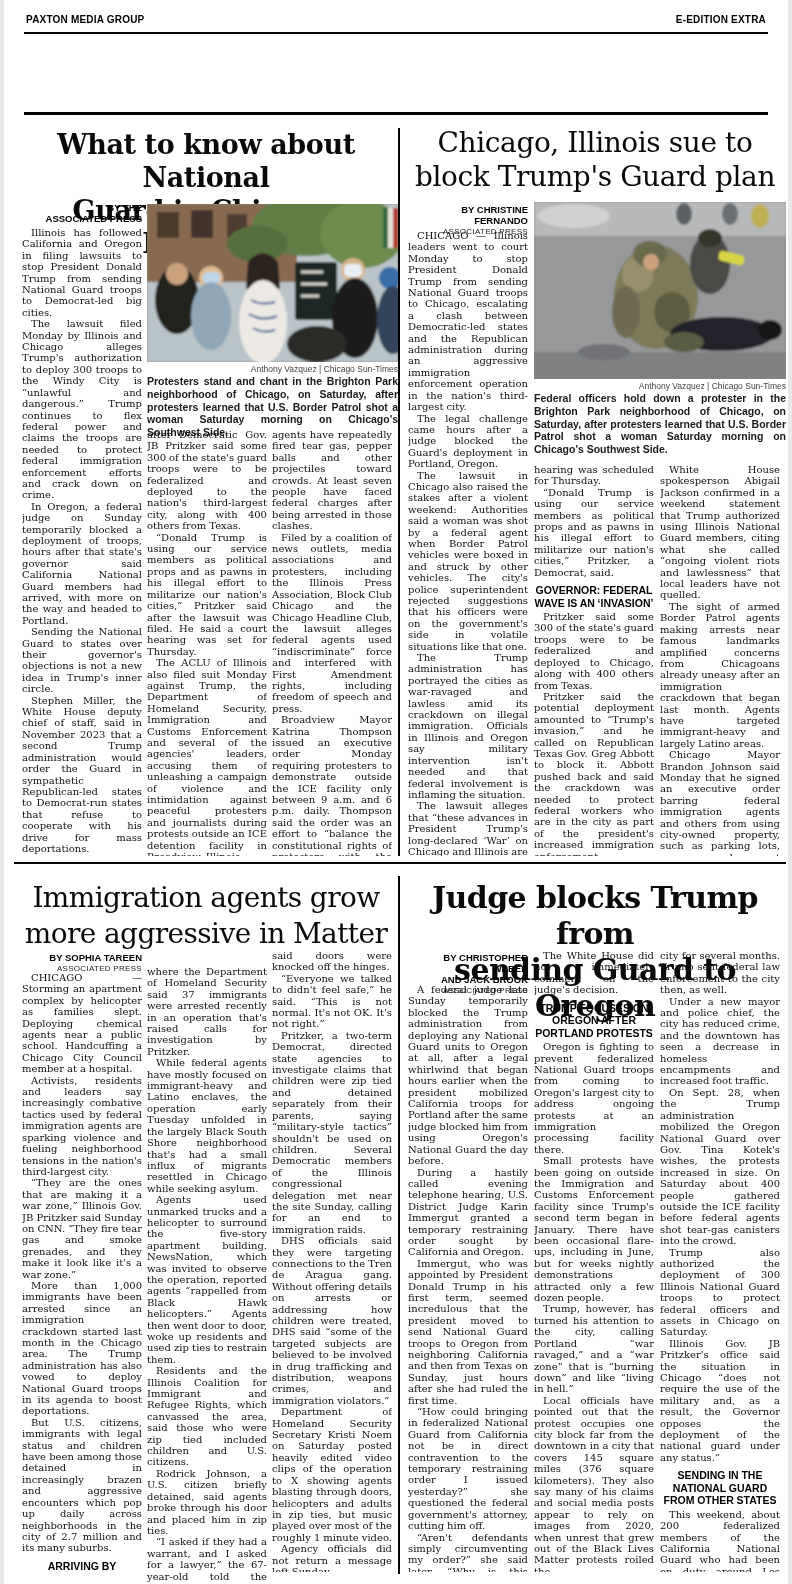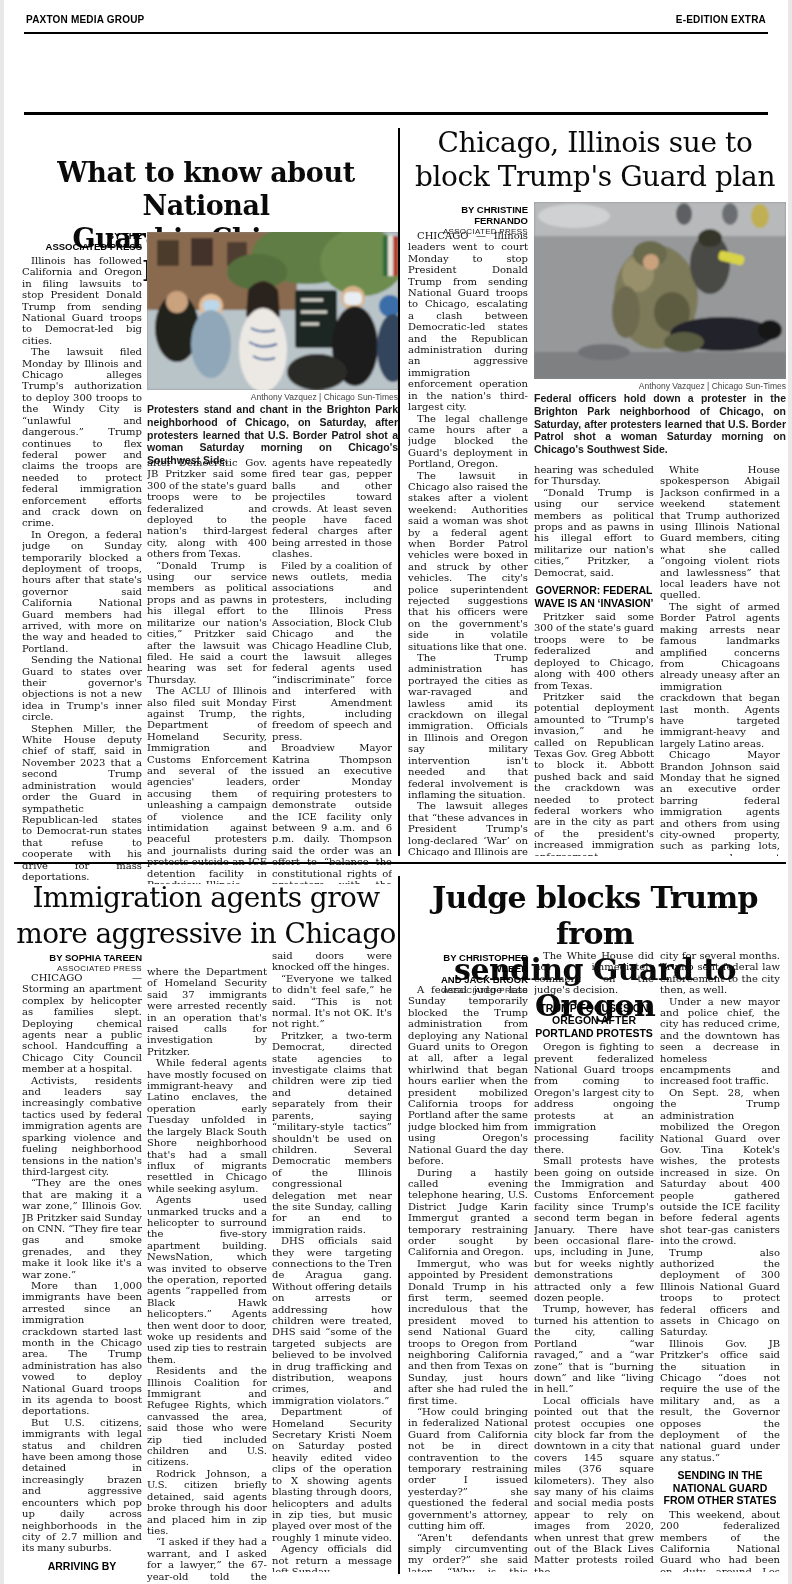--- a/index.html
+++ b/index.html
@@ -13,21 +13,21 @@
   #rule-top{left:20px;right:20px;top:32px;height:2px;}
   #rule-masthead{left:20px;right:20px;top:112px;height:2.5px;}
   .masthead{position:absolute;left:21px;top:36px;font-family:"DejaVu Serif",serif;font-weight:400;
             font-size:74px;line-height:74px;color:#0a0a0a;}
   .masthead span{display:inline-block;transform:scaleX(.60);transform-origin:0 50%;letter-spacing:1px;}
   #vdiv-top{left:394px;top:128px;width:1.5px;height:728px;}
   #hdiv-mid{left:10px;top:862px;width:772px;height:2px;}
   #vdiv-bot{left:394px;top:876px;width:1.5px;height:698px;}
 
   .art{position:absolute;}
-  #art1{left:10px;top:124px;width:384px;height:736px;margin-top:28px;}
+  #art1{left:10px;top:124px;width:384px;height:736px;}
   #art2{left:400px;top:124px;width:382px;height:736px;}
   #art3{left:10px;top:874px;width:384px;height:702px;}
   #art4{left:400px;top:874px;width:382px;height:702px;}
 
   .hl{position:absolute;left:0;right:0;text-align:center;font-family:"DejaVu Serif",serif;
       letter-spacing:-.4px;color:#0a0a0a;}
   #art1 .hl{top:4px;font-size:27px;font-weight:700;line-height:33px;}
   #art2 .hl{top:2px;font-size:28px;font-weight:400;line-height:34px;}
   #art3 .hl{top:6px;font-size:28px;font-weight:400;line-height:36px;letter-spacing:-.6px;}
   #art4 .hl{top:6px;font-size:30px;font-weight:700;line-height:36px;letter-spacing:-.6px;}
@@ -217,21 +217,21 @@
     <div class="col c2">
         <p class="para">White House spokesperson Abigail Jackson confirmed in a weekend statement that Trump authorized using Illinois National Guard members, citing what she called “ongoing violent riots and lawlessness” that local leaders have not quelled.</p>
         <p class="para">The sight of armed Border Patrol agents making arrests near famous landmarks amplified concerns from Chicagoans already uneasy after an immigration crackdown that began last month. Agents have targeted immigrant-heavy and largely Latino areas.</p>
         <p class="para">Chicago Mayor Brandon Johnson said Monday that he signed an executive order barring federal immigration agents and others from using city-owned property, such as parking lots, garages and vacant lots, as staging areas for enforcement operations.</p>
       </div>
   </div>
 
   <div id="art3" class="art">
     <div class="hl">
         <div>Immigration agents grow</div>
-        <div>more aggressive in Chicago</div>
+        <div>more aggressive in Matter</div>
       </div>
     <div class="byline">
         <div class="byline-name">BY SOPHIA TAREEN</div>
         <div class="byline-agency">ASSOCIATED PRESS</div>
       </div>
     <div class="col c0">
         <p class="para">CHICAGO — Storming an apartment complex by helicopter as families slept. Deploying chemical agents near a public school. Handcuffing a Chicago City Council member at a hospital.</p>
         <p class="para">Activists, residents and leaders say increasingly combative tactics used by federal immigration agents are sparking violence and fueling neighborhood tensions in the nation's third-largest city.</p>
         <p class="para">“They are the ones that are making it a war zone,” Illinois Gov. JB Pritzker said Sunday on CNN. “They fire tear gas and smoke grenades, and they make it look like it's a war zone.”</p>
         <p class="para">More than 1,000 immigrants have been arrested since an immigration crackdown started last month in the Chicago area. The Trump administration has also vowed to deploy National Guard troops in its agenda to boost deportations.</p>

